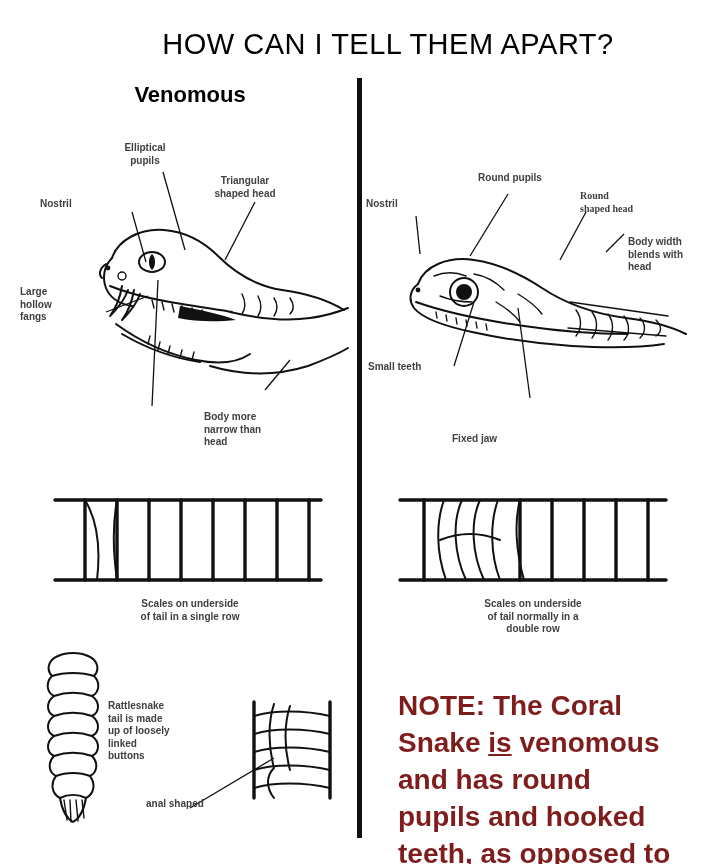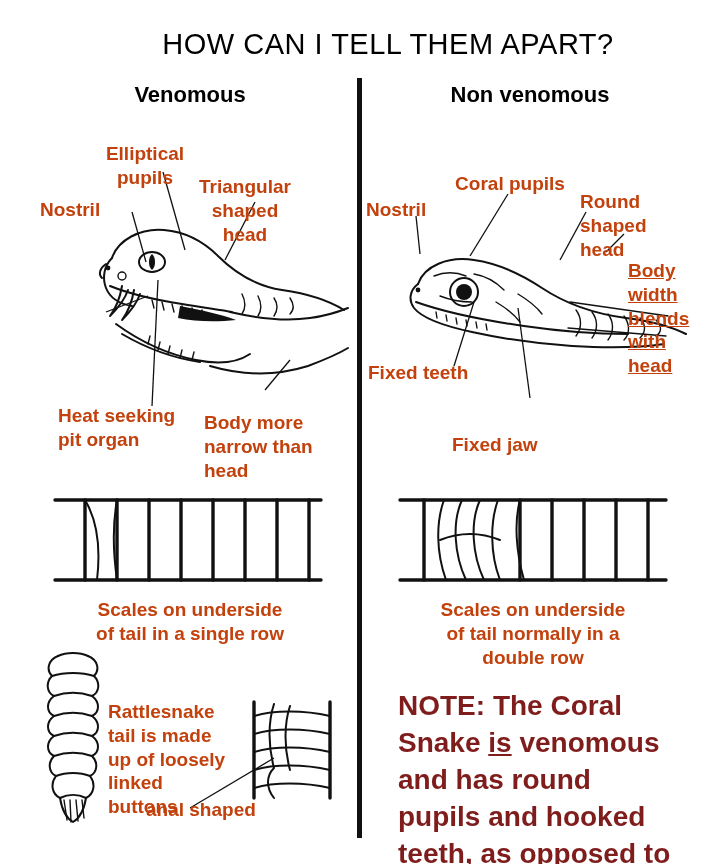--- a/index.html
+++ b/index.html
@@ -53,23 +53,23 @@
   .divider {
     position: absolute;
     left: 357px;
     top: 78px;
     width: 5px;
     height: 760px;
     background: #111;
   }
   .lbl {
     position: absolute;
-    font-size: 19px;
+    font-size: 10px;
     font-weight: bold;
-    color: #c2410c;
+    color: #404040;
     line-height: 1.25;
   }
   .lbl.c { text-align: center; }
   .lbl.r { }
   .note {
     position: absolute;
     left: 398px;
     top: 688px;
     width: 280px;
     font-size: 28px;
@@ -89,21 +89,20 @@
 </head>
 <body>
 
 <div class="page">
 
   <div class="title">HOW CAN I TELL THEM APART?</div>
 
   <div class="col-head left">Venomous</div>
 
   <div class="col-head right">
-    <div>Non venomous</div>
   </div>
 
   <div class="divider"></div>
 
   <svg class="art" style="left:60px; top:190px;" width="290" height="220" viewBox="0 0 290 220">
 
     <path class="st" d="M52 68 C58 50 80 38 104 40 C128 42 146 54 158 66 C176 84 196 96 222 100 C250 104 268 110 284 120"></path>
 
     <path class="st" d="M170 122 C196 128 222 132 250 128 C266 126 278 122 288 118"></path>
 
@@ -142,21 +141,21 @@
     <path class="lead" d="M215 52 L185 110"></path>
     <path class="lead" d="M92 62 L106 112"></path>
     <path class="lead" d="M66 162 L108 146"></path>
     <path class="lead" d="M112 256 L118 130"></path>
     <path class="lead" d="M225 240 L250 210"></path>
   </svg>
 
   <div class="lbl c" style="left:100px; top:142px; width:90px;">Elliptical<br>pupils</div>
   <div class="lbl c" style="left:190px; top:175px; width:110px;">Triangular<br>shaped head</div>
   <div class="lbl r" style="left:40px; top:198px; width:70px;">Nostril</div>
-  <div class="lbl" style="left:58px; top:404px; width:120px;">Heat seeking<br>pit organ</div>
+  <div class="lbl" style="left:20px; top:286px; width:80px;">Large<br>hollow<br>fangs</div>
   <div class="lbl" style="left:204px; top:411px; width:120px;">Body more<br>narrow than<br>head</div>
 
   <svg class="art" style="left:400px; top:232px;" width="290" height="150" viewBox="0 0 290 150">
 
     <path class="st" d="M18 52 C24 34 48 24 74 28 C102 32 124 44 142 56 C166 72 196 82 226 86 C250 89 270 94 286 102"></path>
 
     <path class="st" d="M18 52 C10 58 8 68 14 76 C22 86 44 94 72 100 C104 107 140 112 172 114 C206 116 238 116 264 112"></path>
 
     <path class="st" d="M16 70 C44 80 82 88 124 94 C158 99 196 102 228 102"></path>
 
@@ -175,25 +174,25 @@
 
   <svg class="art" style="left:368px; top:176px;" width="320" height="240" viewBox="0 0 320 240">
     <path class="lead" d="M140 18 L102 80"></path>
     <path class="lead" d="M48 40 L52 78"></path>
     <path class="lead" d="M218 36 L192 84"></path>
     <path class="lead" d="M256 58 L238 76"></path>
     <path class="lead" d="M86 190 L106 126"></path>
     <path class="lead" d="M162 222 L150 132"></path>
   </svg>
 
-  <div class="lbl c" style="left:450px; top:172px; width:120px;">Coral pupils</div>
+  <div class="lbl c" style="left:450px; top:172px; width:120px;">Round pupils</div>
   <div class="lbl r" style="left:366px; top:198px; width:66px;">Nostril</div>
-  <div class="lbl" style="left:580px; top:190px; width:110px;">Round<br>shaped head</div>
-  <div class="lbl" style="left:628px; top:259px; width:90px;text-decoration:underline;">Body width<br>blends with<br>head</div>
-  <div class="lbl" style="left:368px; top:361px; width:110px;">Fixed teeth</div>
+  <div class="lbl" style="left:580px; top:190px; width:110px;font-family:Liberation Serif, serif;">Round<br>shaped head</div>
+  <div class="lbl" style="left:628px; top:236px; width:90px;">Body width<br>blends with<br>head</div>
+  <div class="lbl" style="left:368px; top:361px; width:110px;">Small teeth</div>
   <div class="lbl" style="left:452px; top:397px; width:110px;margin-top:36px;">Fixed jaw</div>
 
   <svg class="art" style="left:55px; top:492px;" width="270" height="96" viewBox="0 0 270 96">
     <path class="st-thick" d="M0 8 L266 8"></path>
     <path class="st-thick" d="M0 88 L266 88"></path>
     <path class="st-thick" d="M30 8 L30 88 M62 8 L62 88 M94 8 L94 88 M126 8 L126 88 M158 8 L158 88 M190 8 L190 88 M222 8 L222 88 M254 8 L254 88"></path>
     <path class="st" d="M30 8 C42 28 46 54 42 88"></path>
     <path class="st" d="M62 8 C58 30 58 60 62 88"></path>
   </svg>
   <div class="lbl c" style="left:60px; top:598px; width:260px;">Scales on underside<br>of tail in a single row</div>

